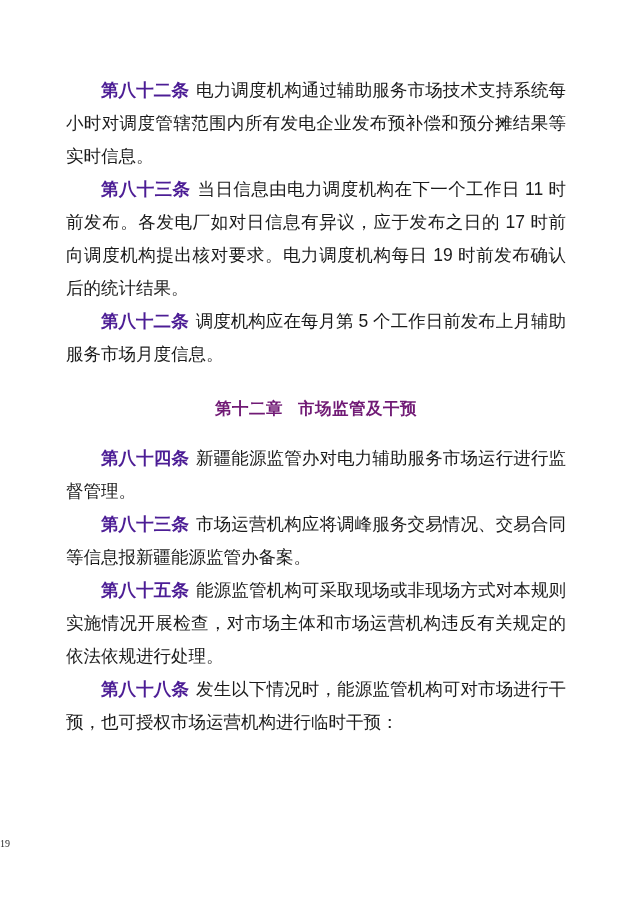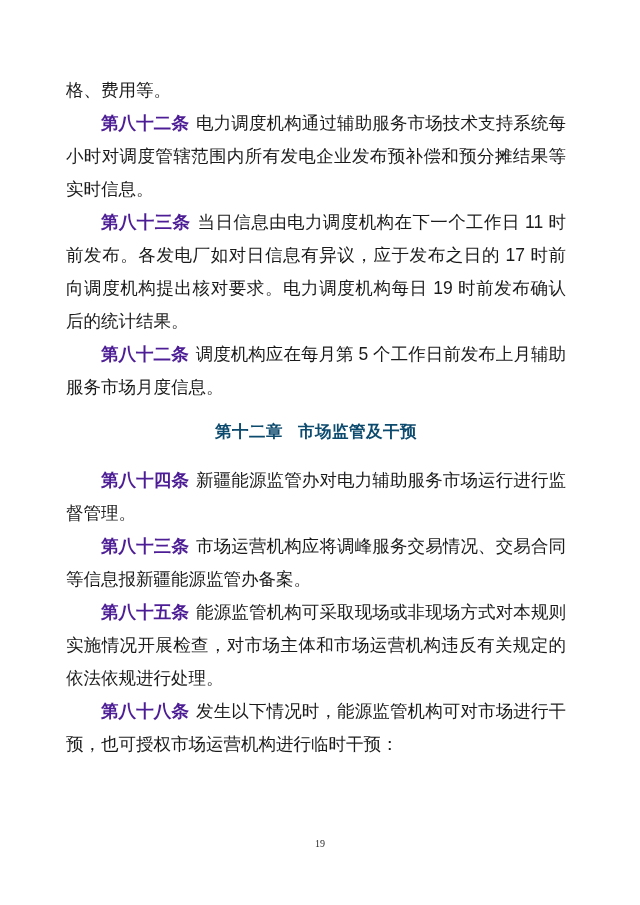--- a/index.html
+++ b/index.html
@@ -32,50 +32,48 @@
   }
   .content p.continuation {
     text-indent: 0;
   }
   .article-term {
     font-weight: 700;
     margin-right: 7px;
     color: #4c1d95;
   }
   h2.chapter {
-    margin: 11px 0 16px 0;
-    font-family: Liberation Serif, serif;
+    margin: 22px 0 16px 0;
+    font-family: Liberation Mono, monospace;
     font-size: 16.5px;
     font-weight: 700;
     line-height: 33px;
     text-align: center;
-    color: #0c4a6e;
+    color: #701a75;
     letter-spacing: 0.5px;
   }
   .chapter-number {
     margin-right: 15px;
   }
   .page-number {
     position: absolute;
     top: 838px;
     left: 0;
     width: 100%;
-    text-align: center;
     font-family: "Liberation Serif", "DejaVu Serif", serif;
     font-size: 10px;
     color: #2b2b2b;
   }
 </style>
 </head>
 <body>
 
 <div class="page">
   <div class="content">
 
-    <p class="continuation"><span>格、费用等。</span></p>
 
     <p><span class="article-term">第八十二条</span><span>电力调度机构通过辅助服务市场技术支持系统每小时对调度管辖范围内所有发电企业发布预补偿和预分摊结果等实时信息。</span></p>
 
     <p><span class="article-term">第八十三条</span><span>当日信息由电力调度机构在下一个工作日 11 时前发布。各发电厂如对日信息有异议，应于发布之日的 17 时前向调度机构提出核对要求。电力调度机构每日 19 时前发布确认后的统计结果。</span></p>
 
     <p><span class="article-term">第八十二条</span><span>调度机构应在每月第 5 个工作日前发布上月辅助服务市场月度信息。</span></p>
 
     <h2 class="chapter"><span class="chapter-number">第十二章</span><span>市场监管及干预</span></h2>
 
     <p><span class="article-term">第八十四条</span><span>新疆能源监管办对电力辅助服务市场运行进行监督管理。</span></p>

